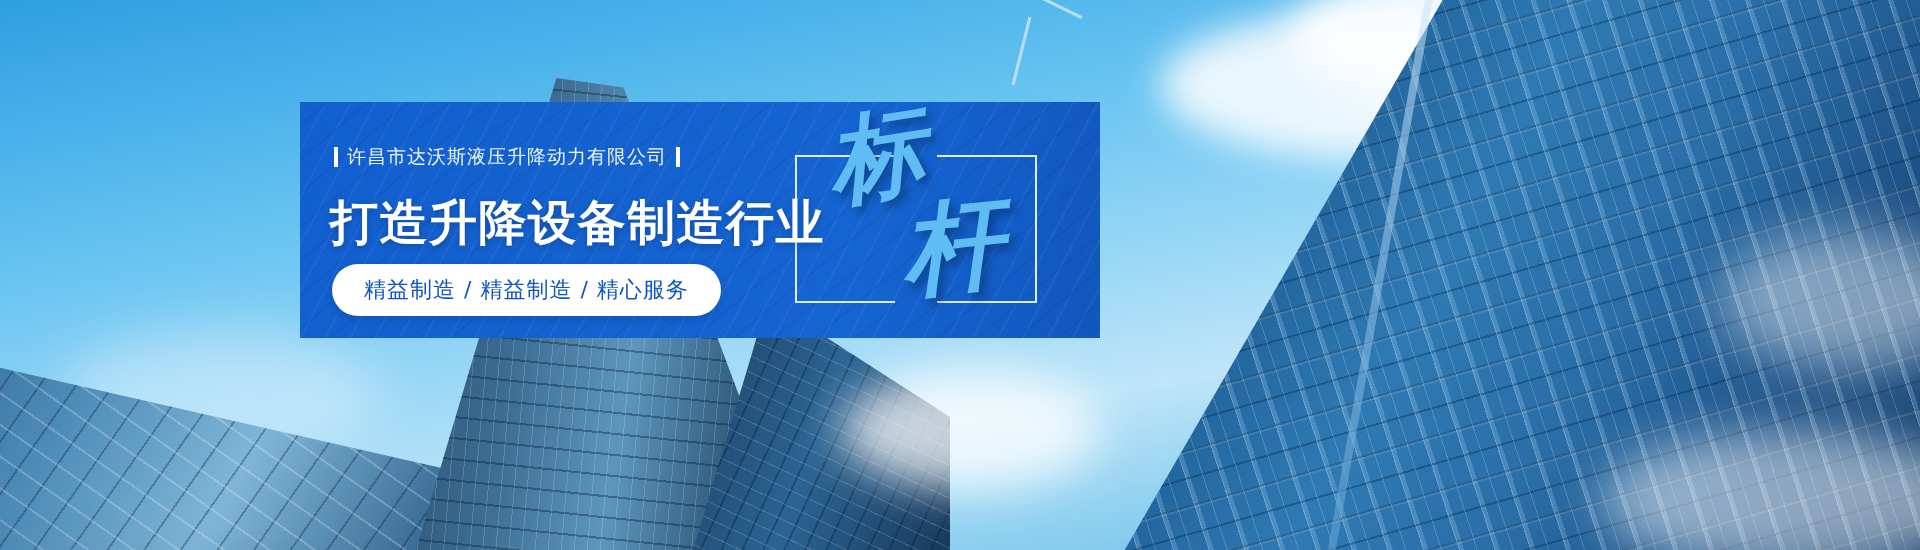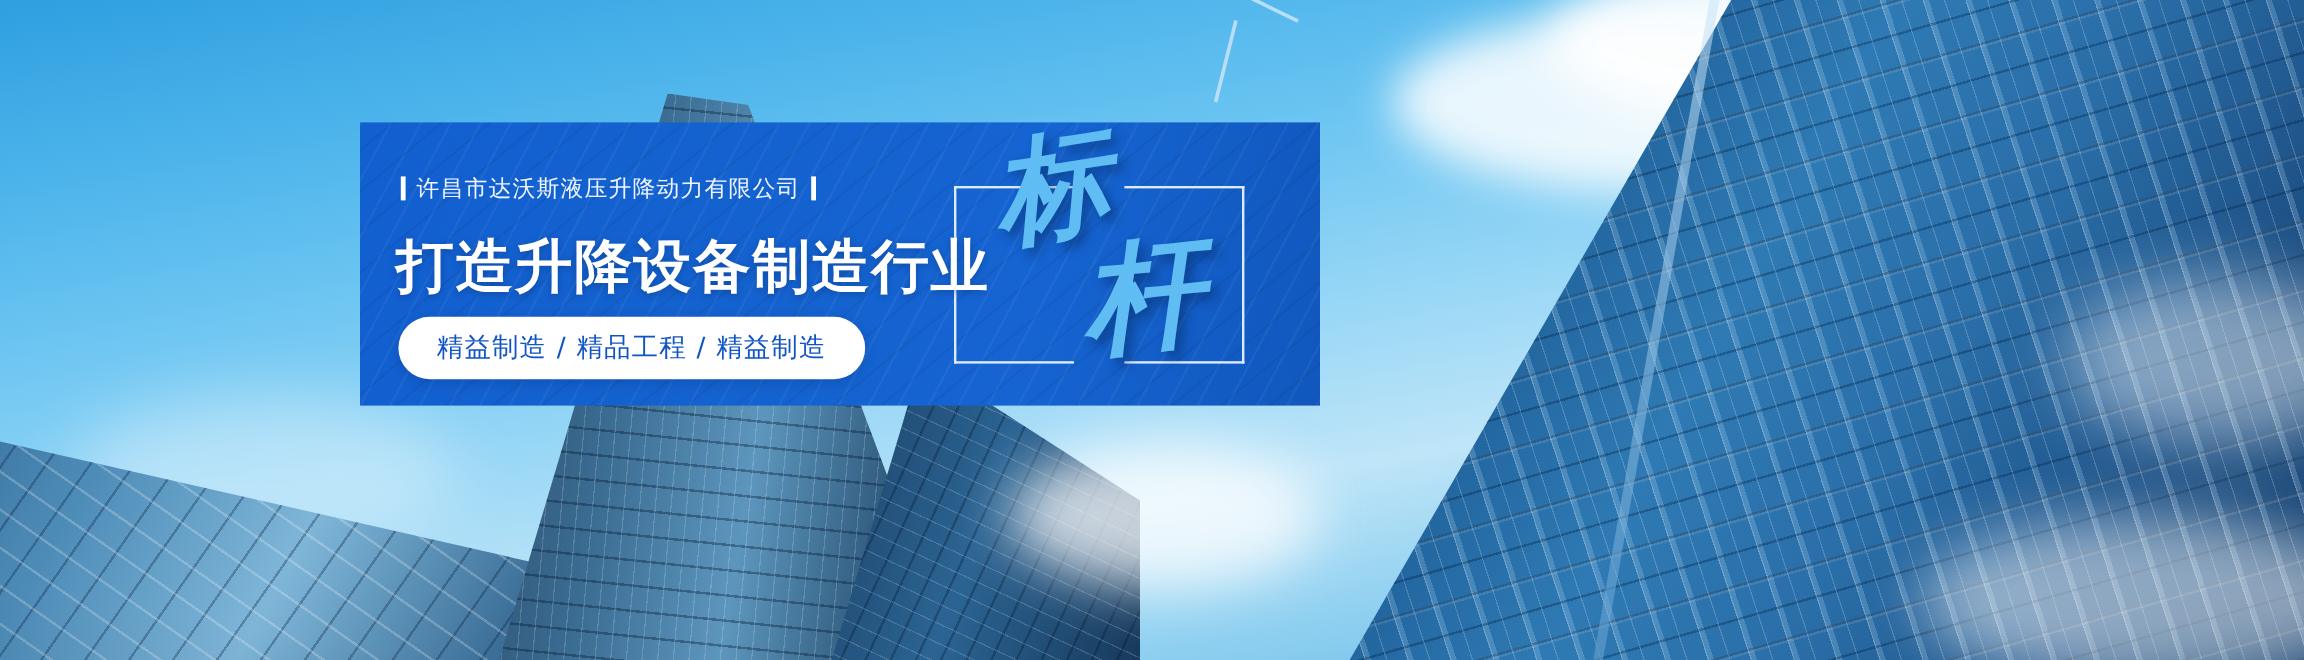--- a/index.html
+++ b/index.html
@@ -242,17 +242,17 @@
   </div>
 
   <div class="headline">打造升降设备制造行业</div>
 
   <div class="calli">
     <span class="ch1">标</span>
     <span class="ch2">杆</span>
   </div>
 
   <div class="pill">
-    <span class="txt">精益制造 / 精品工程 / 精益制造</span>
+    <span class="txt">精益制造 / 精益制造 / 精心服务</span>
   </div>
 
   <div class="vig"></div>
 </div>
 
 </body></html>

